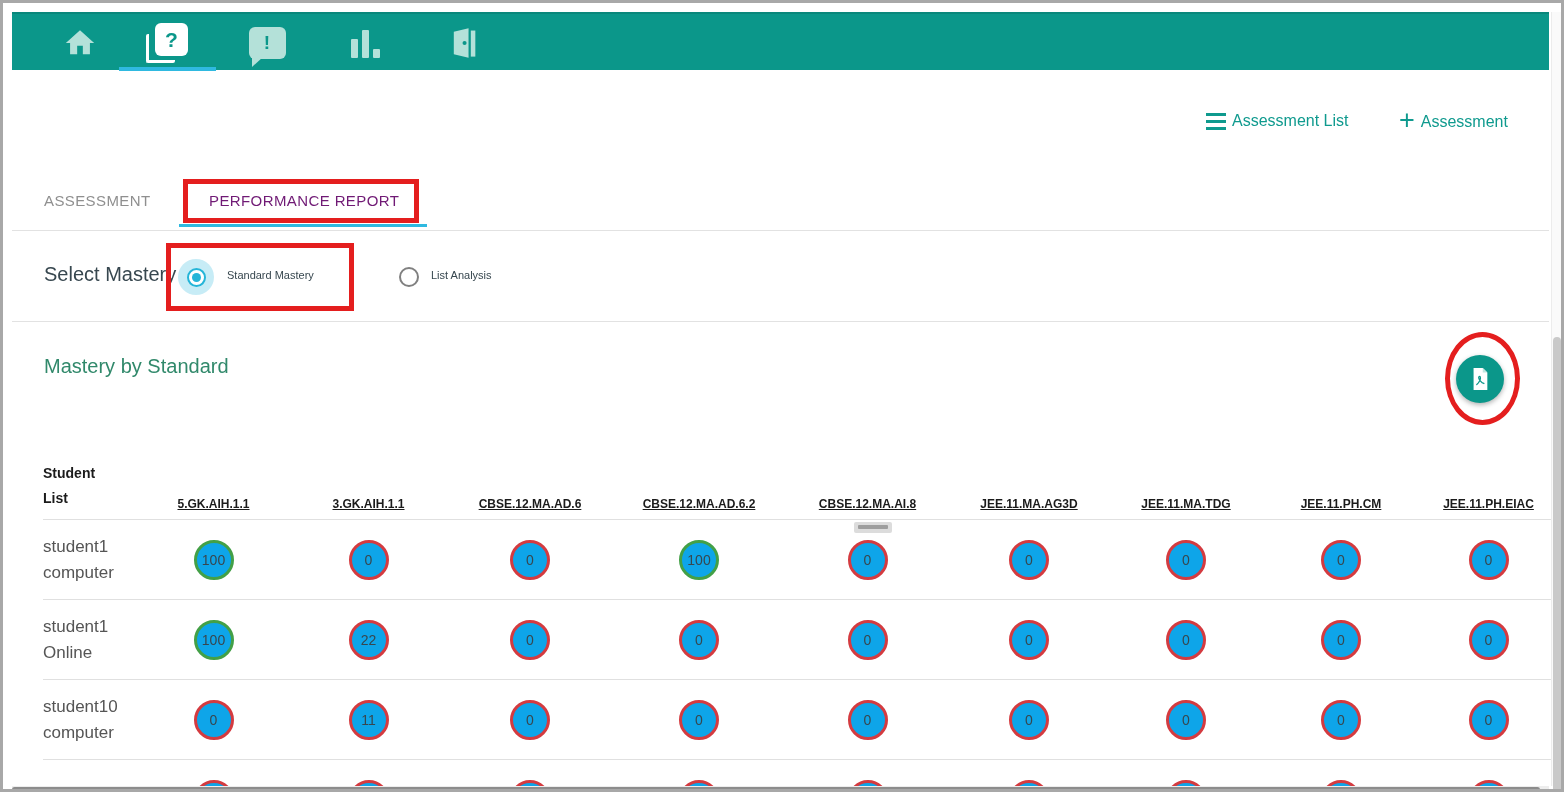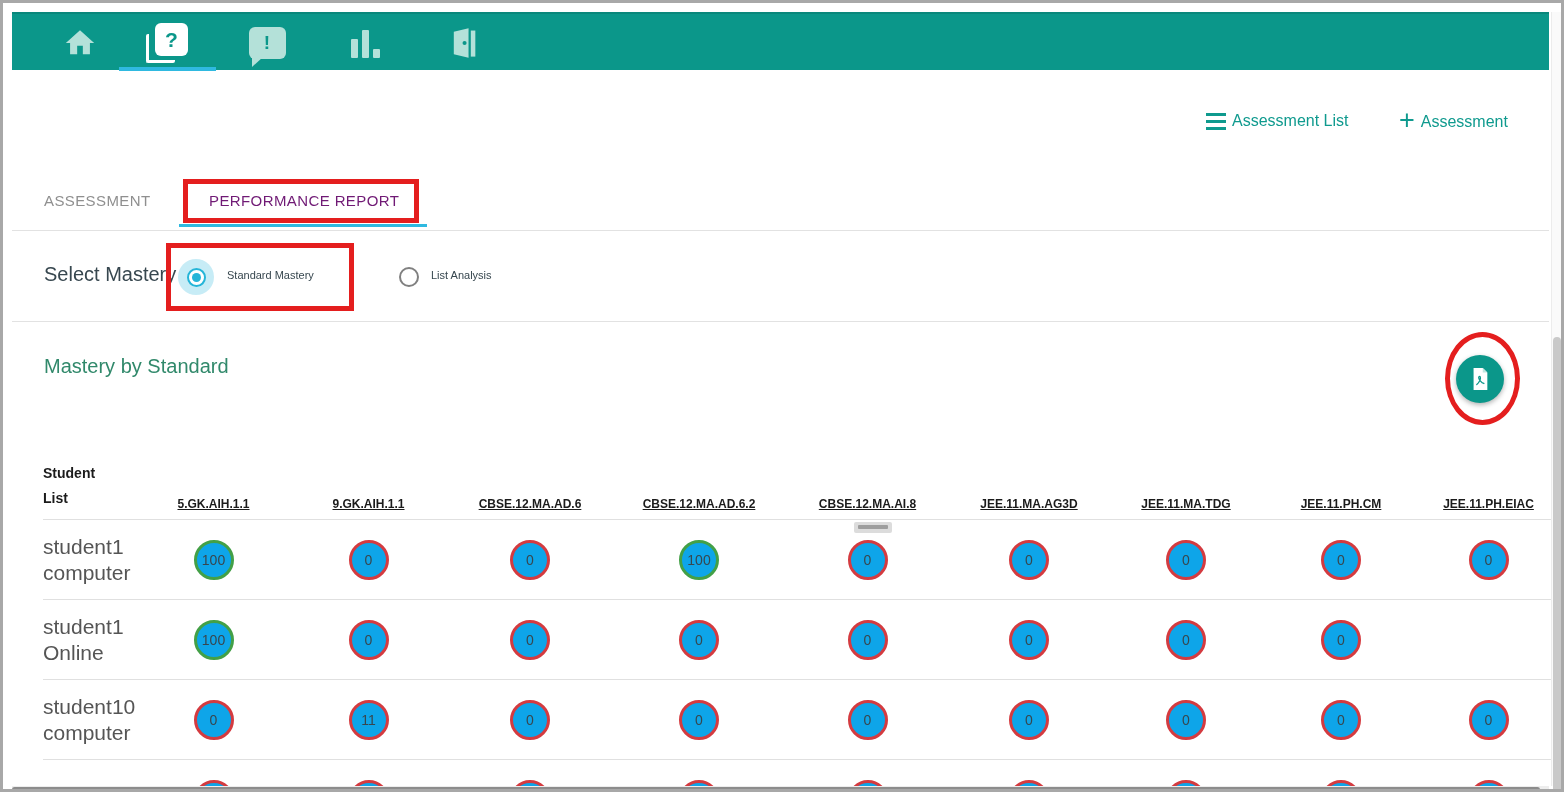--- a/index.html
+++ b/index.html
@@ -61,21 +61,21 @@
   .pdf-btn{position:absolute;left:1453px;top:352px;width:48px;height:48px;border-radius:50%;background:#0b978a;
            display:flex;align-items:center;justify-content:center;cursor:pointer;box-shadow:0 2px 5px rgba(0,0,0,.3);}
 
   
   .mtable{position:absolute;left:40px;top:443px;width:1516px;
           --cols:94px 153px 157px 166px 172px 165px 158px 156px 154px 141px;}
   .thead{display:grid;grid-template-columns:var(--cols);align-items:end;height:65px;padding-bottom:8px;box-sizing:content-box;}
   .thead .hname{font-weight:bold;font-size:14px;color:#1b1b1b;line-height:25px;}
   .thead .hcol{font-weight:bold;font-size:12px;color:#1b1b1b;text-align:center;text-decoration:underline;cursor:pointer;white-space:nowrap;}
   .trow{display:grid;grid-template-columns:var(--cols);align-items:center;height:79px;border-top:1px solid #e0e0e0;}
-  .trow .name{font-size:21px;color:#555;line-height:26px;}
+  .trow .name{font-size:17px;color:#555;line-height:26px;}
   .trow .name span{display:block;}
   .score{display:flex;align-items:center;justify-content:center;}
   .circle{width:34px;height:34px;border-radius:50%;border:3px solid #999;display:flex;align-items:center;justify-content:center;
           font-size:14px;color:#37474f;background:#0ea5e9;}
   .circle[data-color="green"]{border-color:#43a047;}
   .circle[data-color="red"]{border-color:#d43b40;}
 
   .tooltip-artifact{position:absolute;left:851px;top:519px;width:38px;height:11px;background:#dcdcdc;border-radius:2px;
                     overflow:hidden;}
   .tooltip-artifact i{display:block;margin:3px 4px;height:4px;background:#9e9e9e;border-radius:1px;}
@@ -164,21 +164,21 @@
     </svg>
   </div>
 
   <div class="mtable">
     <div class="thead">
       <div class="hname">
         <span style="display:block">Student</span>
         <span style="display:block">List</span>
       </div>
       <div class="hcol">5.GK.AIH.1.1</div>
-      <div class="hcol">9.GK.AIH.1.1</div>
+      <div class="hcol">3.GK.AIH.1.1</div>
       <div class="hcol">CBSE.12.MA.AD.6</div>
       <div class="hcol">CBSE.12.MA.AD.6.2</div>
       <div class="hcol">CBSE.12.MA.AI.8</div>
       <div class="hcol">JEE.11.MA.AG3D</div>
       <div class="hcol">JEE.11.MA.TDG</div>
       <div class="hcol">JEE.11.PH.CM</div>
       <div class="hcol">JEE.11.PH.EIAC</div>
     </div>
 
     <div class="trow">
@@ -217,20 +217,23 @@
 
     <div class="trow">
       <div class="name">
         <span>student1</span>
           <span>Online</span>
       </div>
       <div class="score">
           <span class="circle" data-color="green">100</span>
         </div>
       <div class="score">
+          <span class="circle" data-color="red">22</span>
+        </div>
+      <div class="score">
           <span class="circle" data-color="red">0</span>
         </div>
       <div class="score">
           <span class="circle" data-color="red">0</span>
         </div>
       <div class="score">
           <span class="circle" data-color="red">0</span>
         </div>
       <div class="score">
           <span class="circle" data-color="red">0</span>

